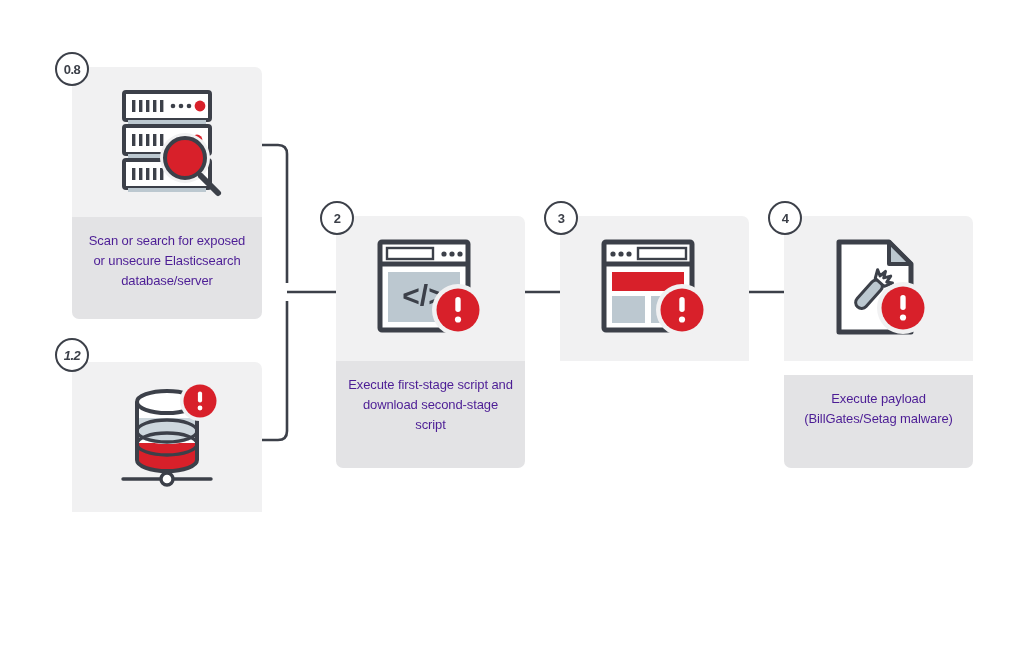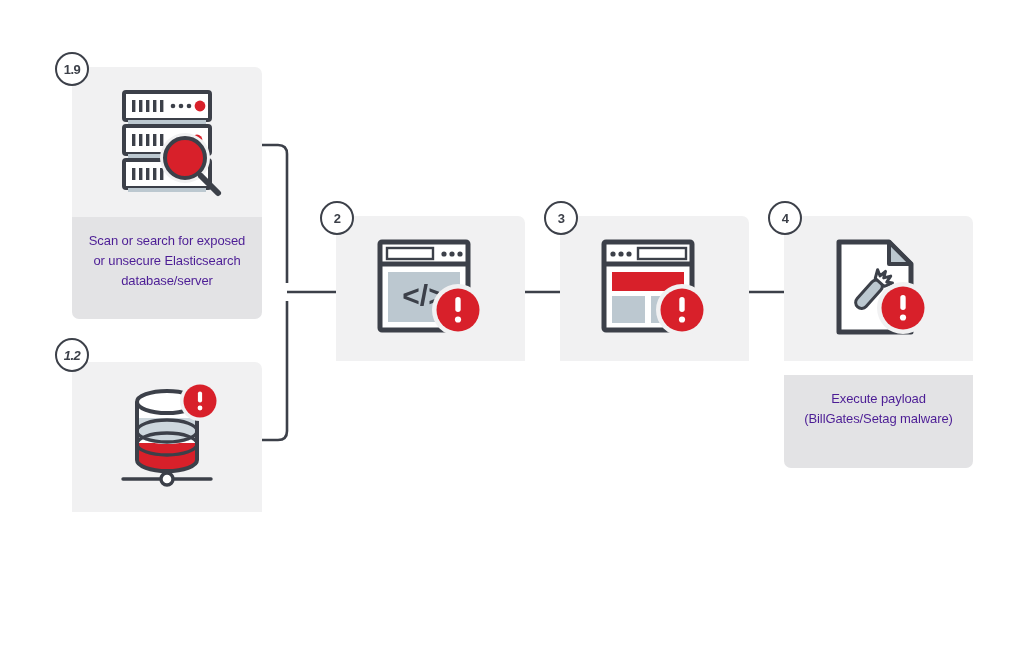--- a/index.html
+++ b/index.html
@@ -105,21 +105,21 @@
     <path d="M 287 292 L 352 292" fill="none" stroke="#3c4049" stroke-width="2.6"></path>
     <path d="M 345 283 L 357 292 L 345 301" fill="none" stroke="#3c4049" stroke-width="2.6" stroke-linecap="round" stroke-linejoin="round"></path>
 
     <path d="M 463 292 L 576 292" fill="none" stroke="#3c4049" stroke-width="2.6"></path>
     <path d="M 569 283 L 581 292 L 569 301" fill="none" stroke="#3c4049" stroke-width="2.6" stroke-linecap="round" stroke-linejoin="round"></path>
 
     <path d="M 688 292 L 800 292" fill="none" stroke="#3c4049" stroke-width="2.6"></path>
     <path d="M 793 283 L 805 292 L 793 301" fill="none" stroke="#3c4049" stroke-width="2.6" stroke-linecap="round" stroke-linejoin="round"></path>
   </svg>
 
-  <div class="badge" id="badge-1-1">1.9</div>
+  <div class="badge" id="badge-1-1">0.8</div>
   <div class="card" id="card-1-1">
     <div class="card-icon">
       <svg width="118" height="112" viewBox="0 0 118 112">
 
         <rect x="16" y="6" width="86" height="28" rx="2" fill="#ffffff" stroke="#3c4049" stroke-width="4"></rect>
         <g fill="#3c4049">
           <rect x="24" y="14" width="3.4" height="12"></rect>
           <rect x="31" y="14" width="3.4" height="12"></rect>
           <rect x="38" y="14" width="3.4" height="12"></rect>
           <rect x="45" y="14" width="3.4" height="12"></rect>
@@ -202,20 +202,21 @@
         </g>
         <rect x="16" y="38" width="72" height="50" fill="#bcc8d0"></rect>
         <text x="52" y="72" text-anchor="middle" font-family="'Liberation Sans', sans-serif" font-size="30" font-weight="bold" fill="#3c4049">&lt;/&gt;</text>
 
         <circle cx="86" cy="76" r="26" fill="#f1f1f2"></circle>
         <circle cx="86" cy="76" r="21.5" fill="#d8202a"></circle>
         <rect x="83.3" y="63" width="5.4" height="15" rx="2.7" fill="#ffffff"></rect>
         <circle cx="86" cy="85.5" r="3.1" fill="#ffffff"></circle>
       </svg>
     </div>
+    <div class="card-caption">Execute first-stage script and download second-stage script</div>
   </div>
 
   <div class="badge" id="badge-3">3</div>
   <div class="card" id="card-3">
     <div class="card-icon">
       <svg width="118" height="110" viewBox="0 0 118 110">
         <rect x="8" y="8" width="88" height="88" rx="2" fill="#ffffff" stroke="#3c4049" stroke-width="5"></rect>
         <line x1="8" y1="30" x2="96" y2="30" stroke="#3c4049" stroke-width="5"></line>
         <g fill="#3c4049">
           <circle cx="17" cy="20" r="2.6"></circle>

